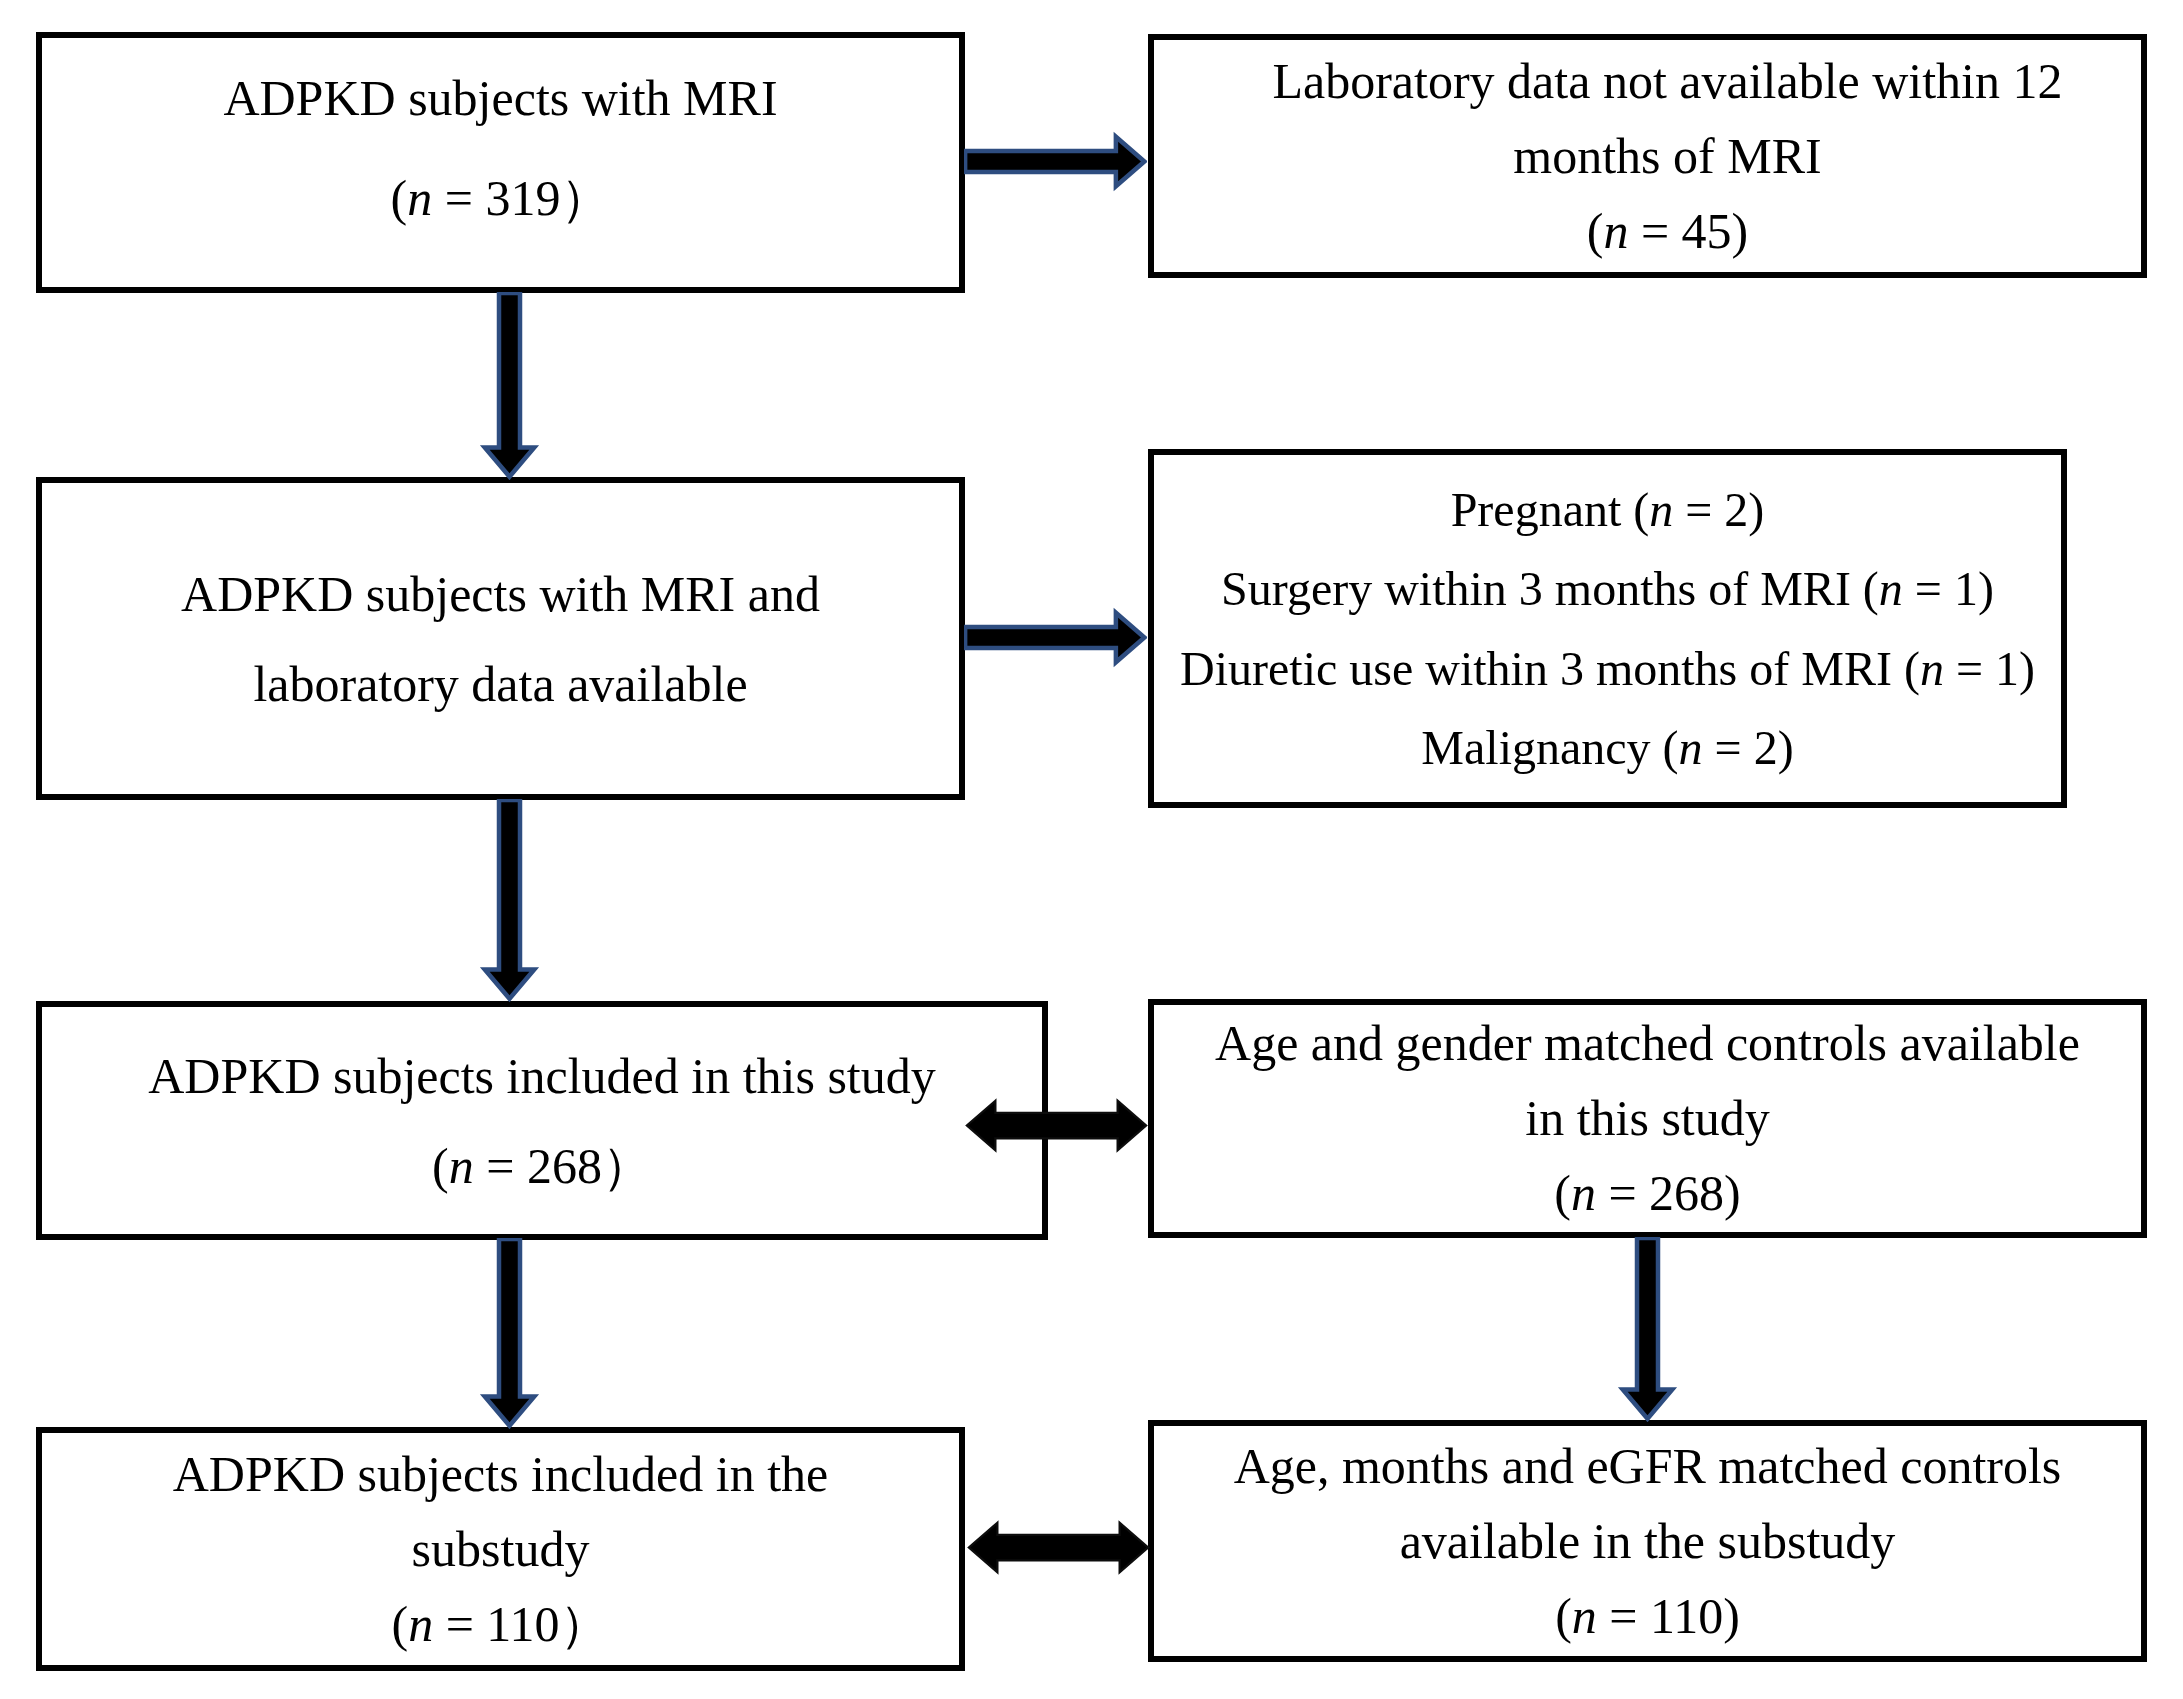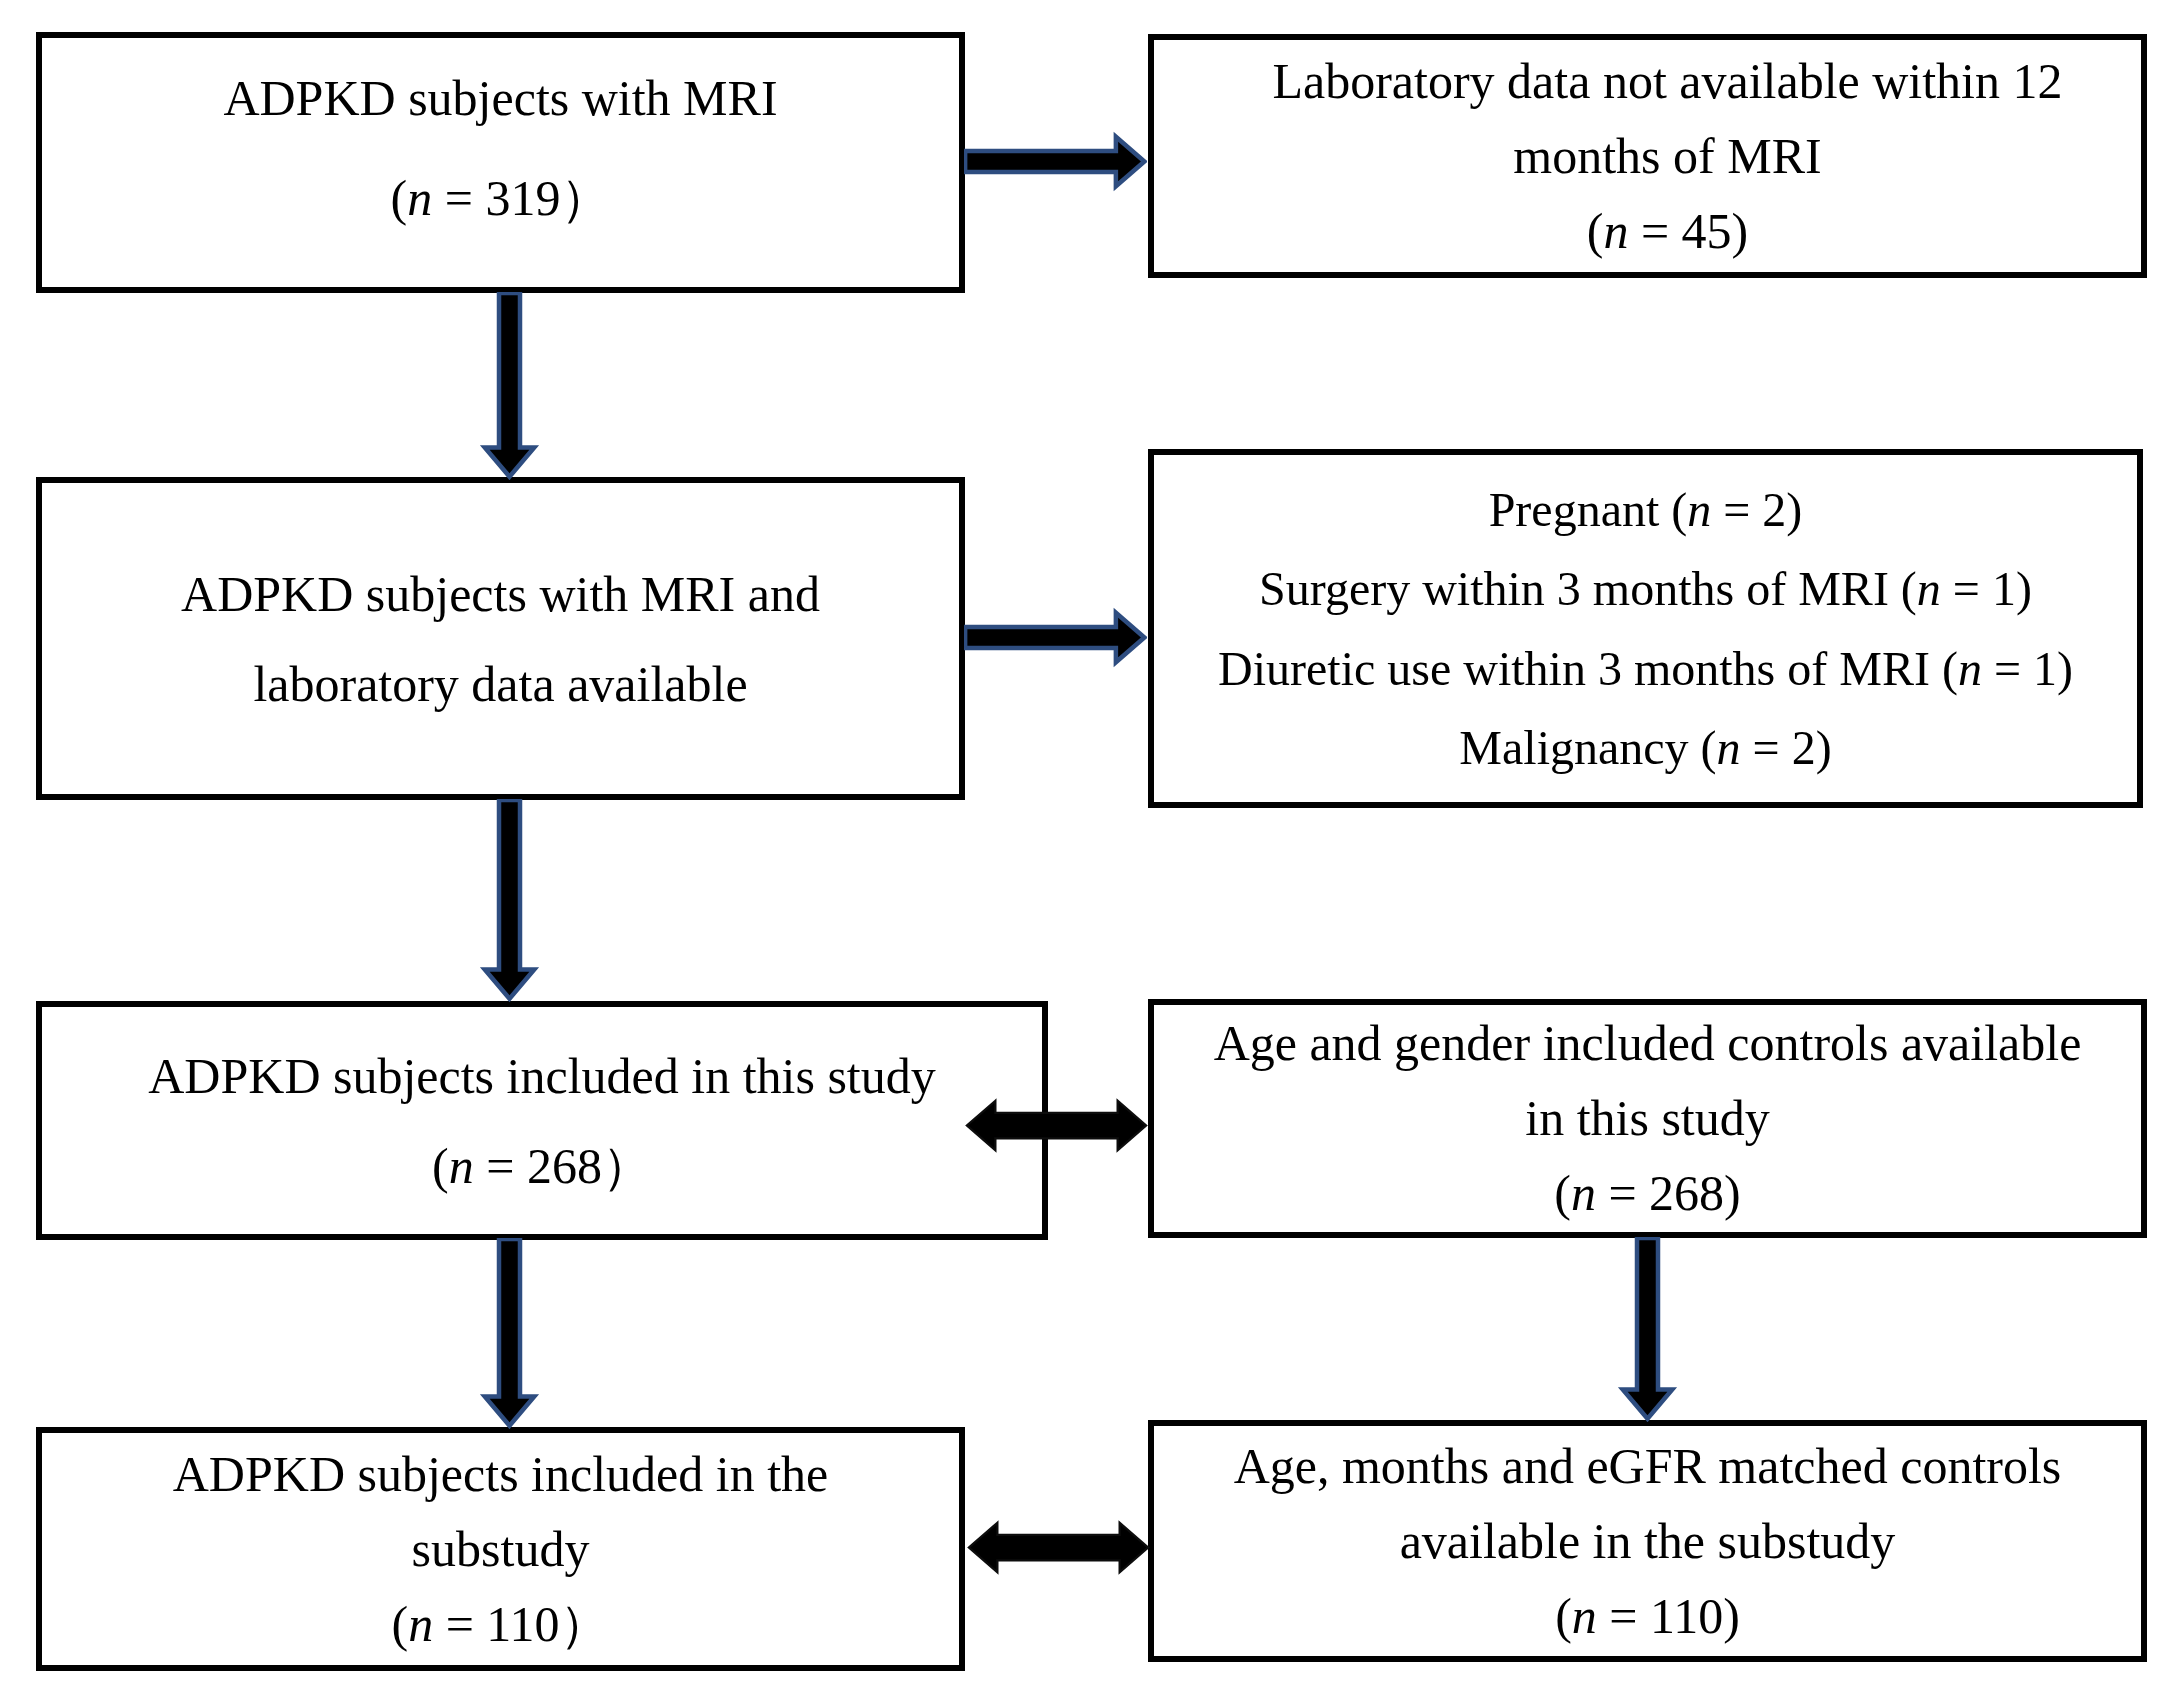--- a/index.html
+++ b/index.html
@@ -26,21 +26,21 @@
     line-height:1.6;
     overflow:hidden;
   }
   .box .line{white-space:nowrap;}
   .box i{font-style:italic;}
   .arrow{position:absolute;}
   
   .box-left1 {left:36px;  top:32px;   width:929px; height:261px; line-height:2.0; padding-bottom:30px;}
   .box-right1{left:1148px;top:34px;   width:999px; height:244px; line-height:1.5;padding-left:40px;}
   .box-left2 {left:36px;  top:477px;  width:929px; height:323px; line-height:1.8;}
-  .box-right2{left:1148px;top:449px;  width:995px; height:359px; line-height:1.65; font-size:48px;}
+  .box-right2{left:1148px;top:449px;  width:919px; height:359px; line-height:1.65; font-size:48px;}
   .box-left3 {left:36px;  top:1001px; width:1012px; height:239px; line-height:1.8;font-family:Liberation Serif, serif;}
   .box-right3{left:1148px;top:999px; width:999px; height:239px; line-height:1.5;}
   .box-left4 {left:36px;  top:1427px; width:929px; height:244px; line-height:1.5;}
   .box-right4{left:1148px;top:1420px; width:999px; height:242px; line-height:1.5;}
   
   .arr-h1{left:964px;top:130px;}
   .arr-h2{left:964px;top:606px;}
   .arr-d3{left:965px;top:1094px;}
   .arr-d4{left:967px;top:1516px;}
   .arr-v1{left:478px;top:292px;}
@@ -72,21 +72,21 @@
       <div class="line"><span>Surgery within 3 months of MRI (</span><i>n</i><span> = 1)</span></div>
       <div class="line"><span>Diuretic use within 3 months of MRI (</span><i>n</i><span> = 1)</span></div>
       <div class="line"><span>Malignancy (</span><i>n</i><span> = 2)</span></div>
     </div>
 
   <div class="box box-left3">
       <div class="line"><span>ADPKD subjects included in this study</span></div>
       <div class="line"><span>(</span><i>n</i><span> = 268）</span></div>
     </div>
   <div class="box box-right3">
-      <div class="line"><span>Age and gender included controls available</span></div>
+      <div class="line"><span>Age and gender matched controls available</span></div>
       <div class="line"><span>in this study</span></div>
       <div class="line"><span>(</span><i>n</i><span> = 268)</span></div>
     </div>
 
   <div class="box box-left4">
       <div class="line"><span>ADPKD subjects included in the</span></div>
       <div class="line"><span>substudy</span></div>
       <div class="line"><span>(</span><i>n</i><span> = 110）</span></div>
     </div>
   <div class="box box-right4">

